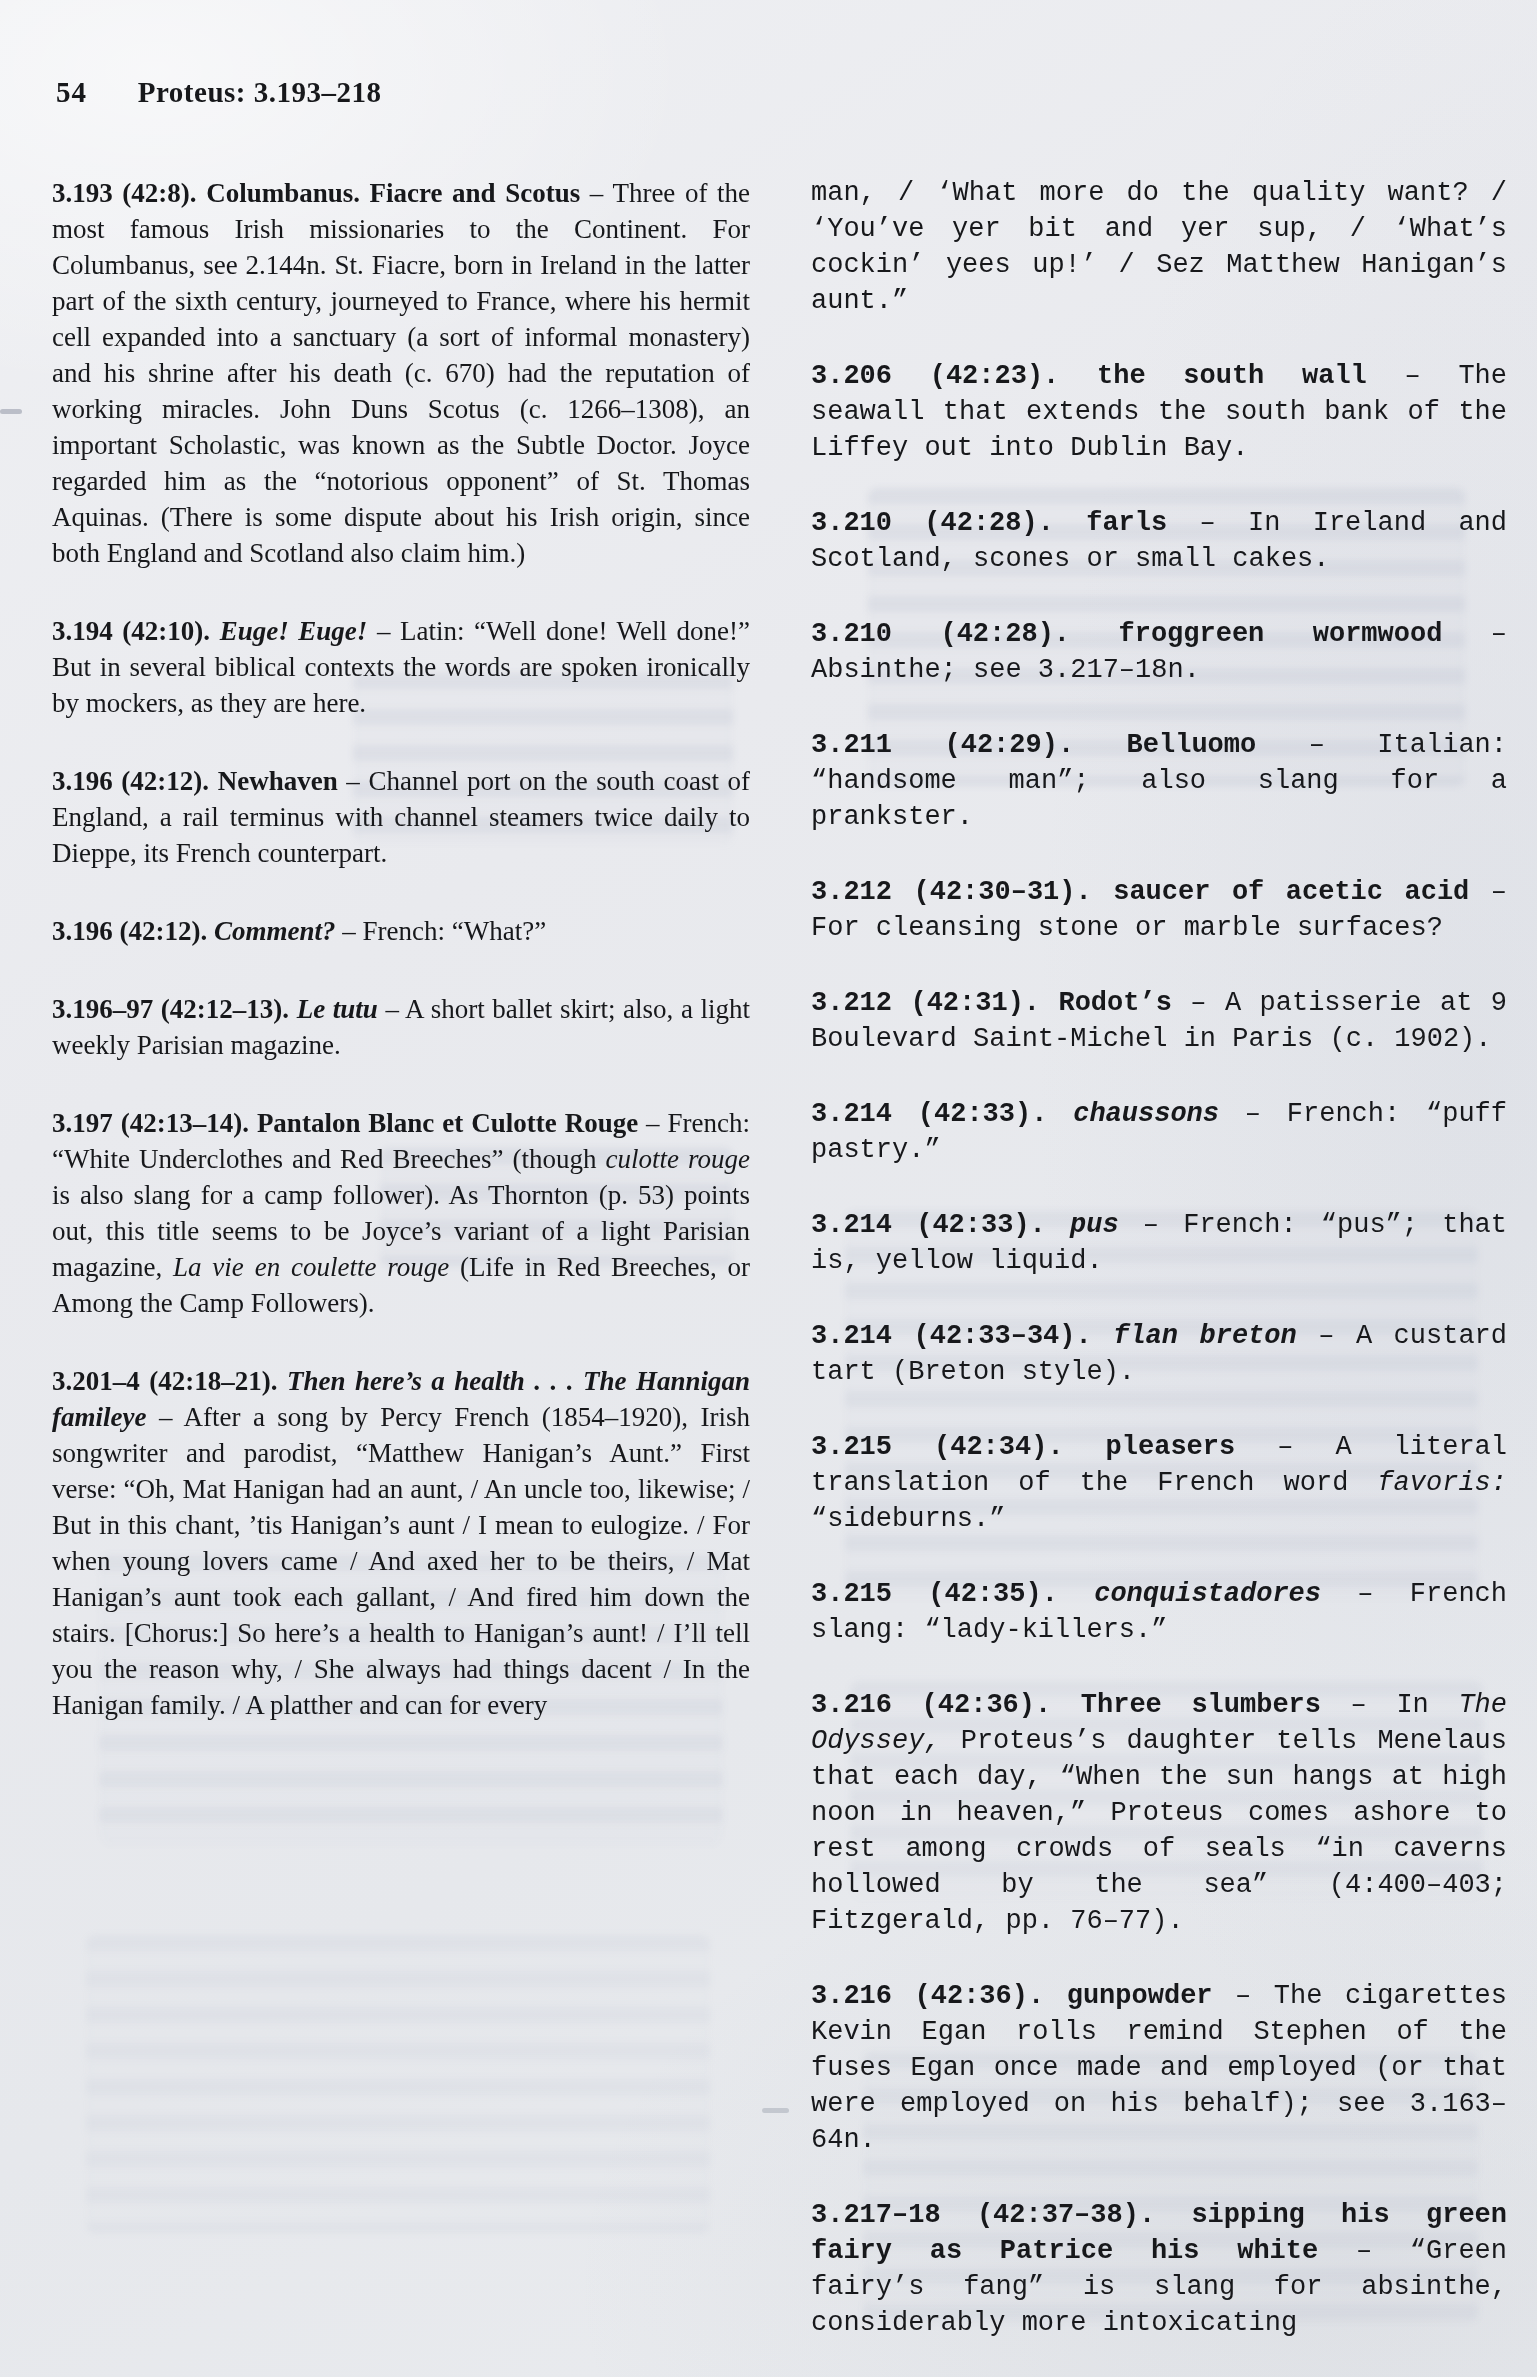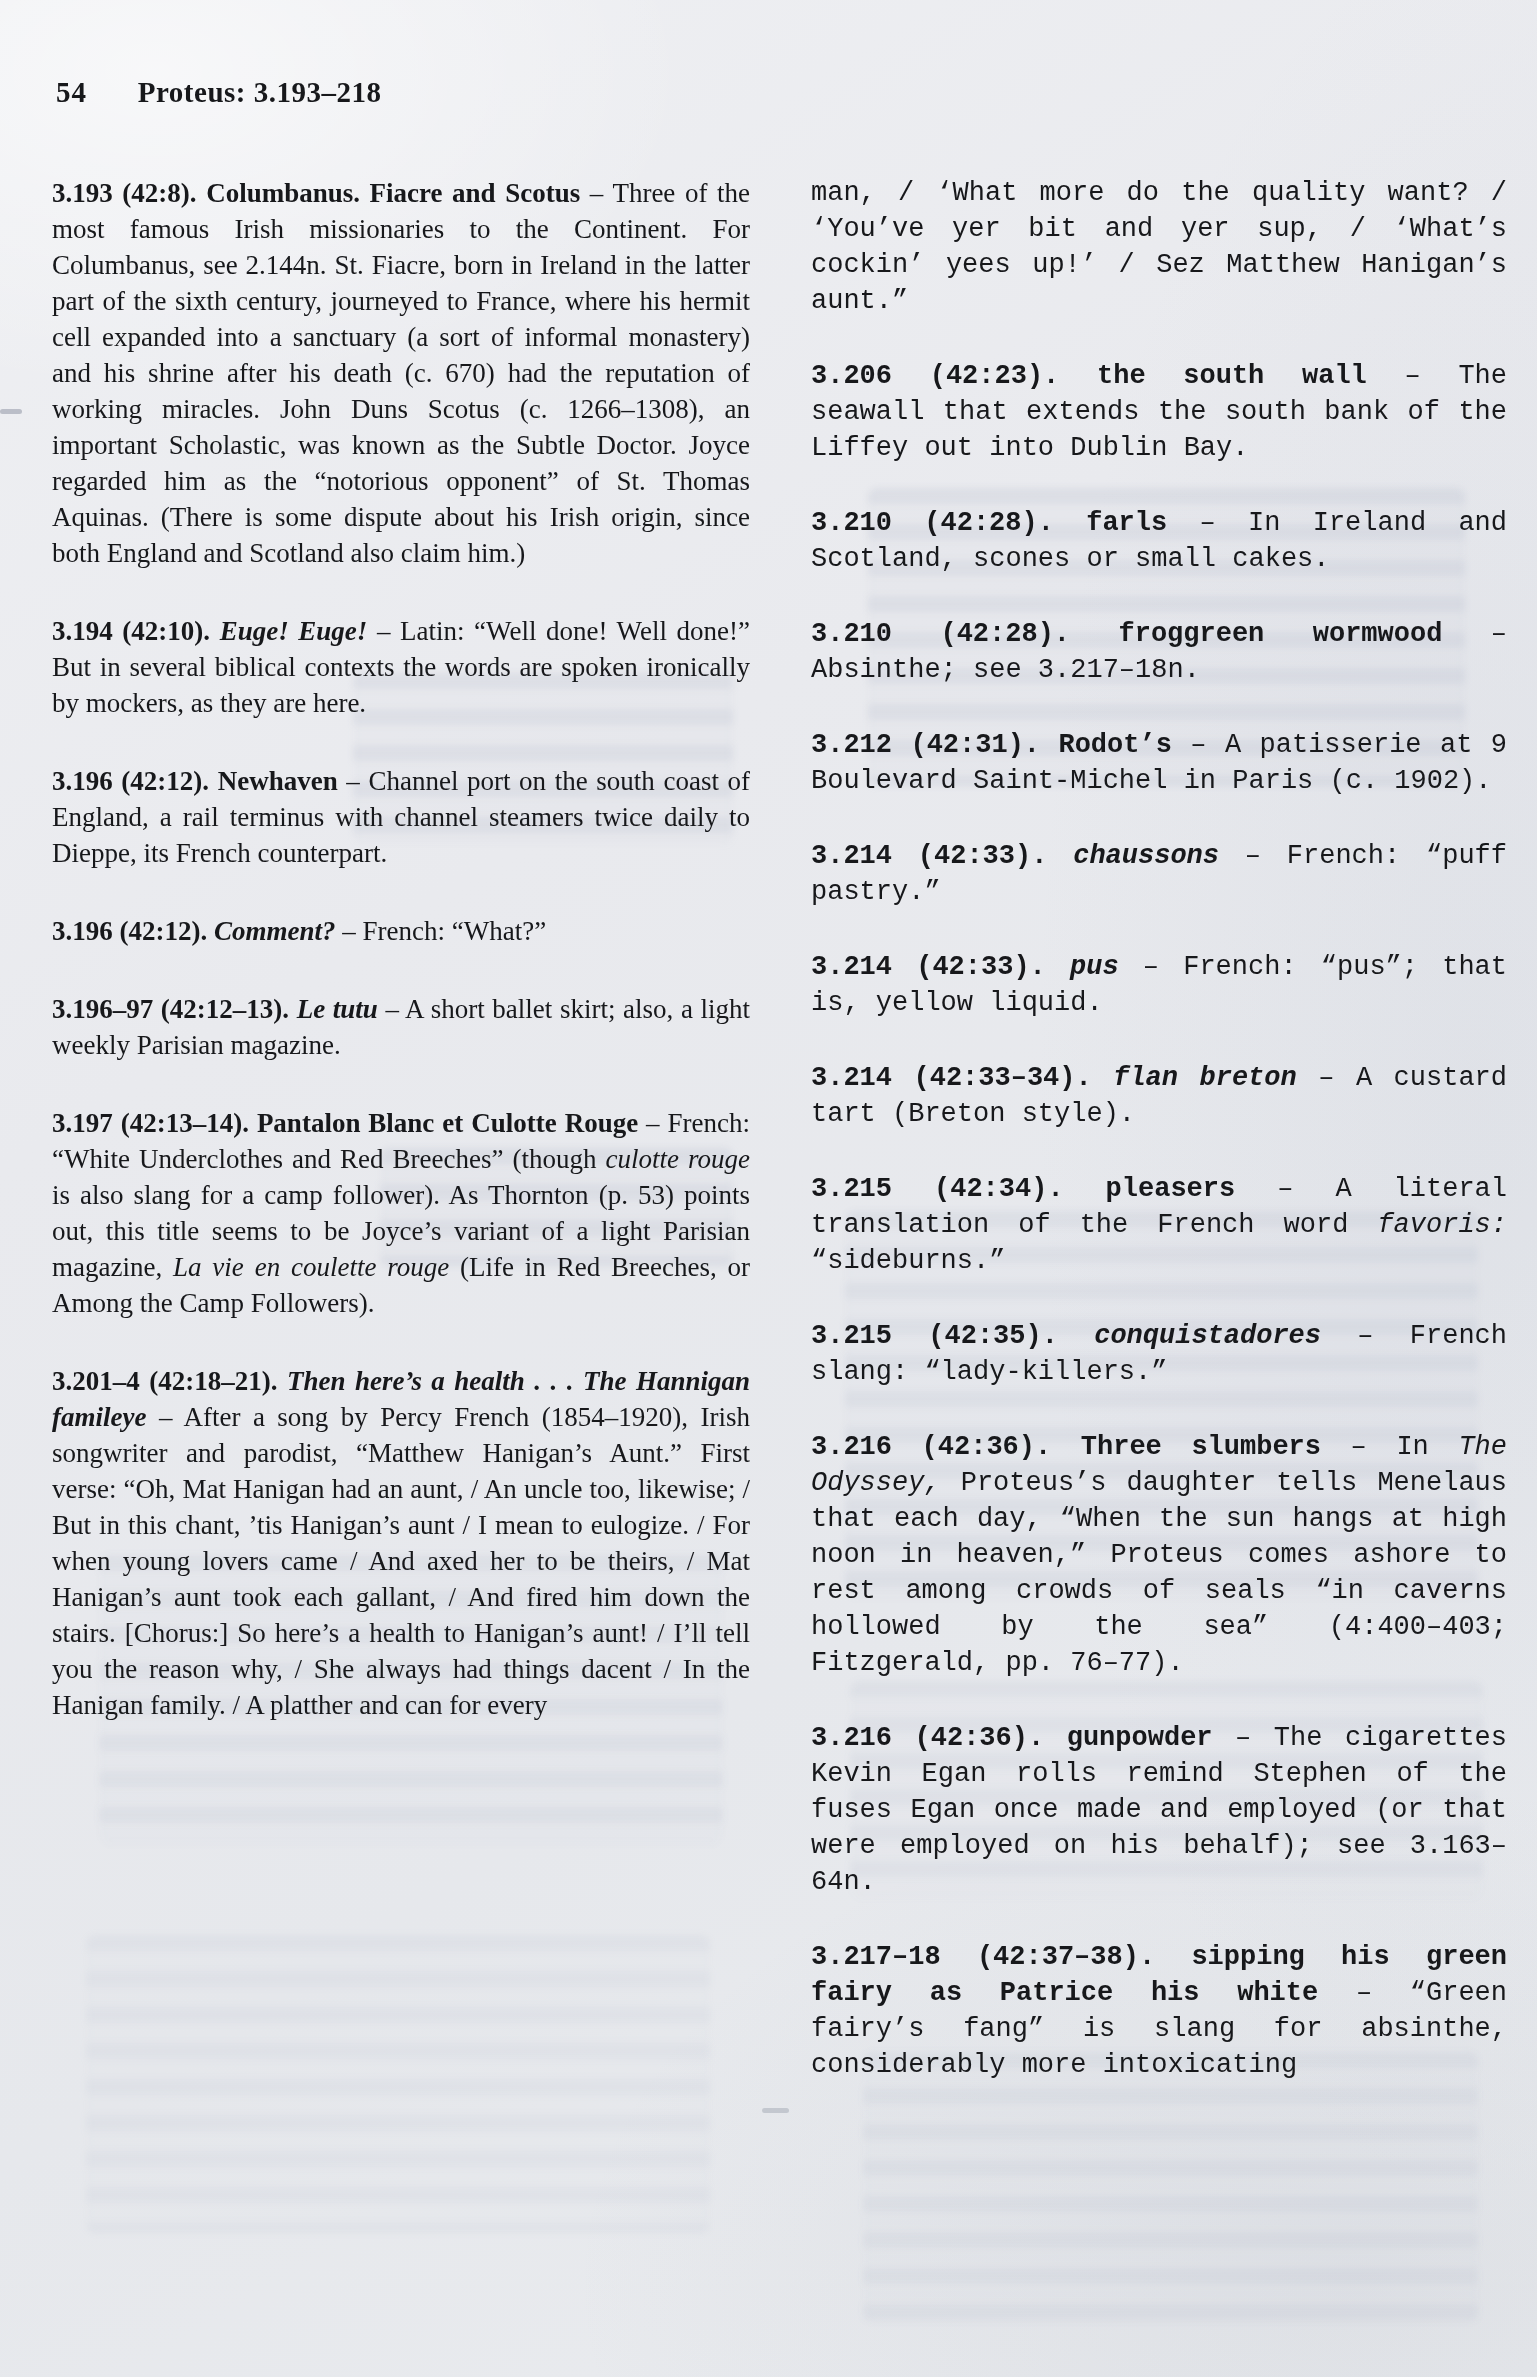--- a/index.html
+++ b/index.html
@@ -69,20 +69,22 @@
       <p class="entry"><span class="ref">3.196 (42:12). </span><span class="lemma-bi">Comment?</span><span> – French: “What?”</span></p>
       <p class="entry"><span class="ref">3.196–97 (42:12–13). </span><span class="lemma-bi">Le tutu</span><span> – A short ballet skirt; also, a light weekly Parisian magazine.</span></p>
       <p class="entry"><span class="ref">3.197 (42:13–14). </span><span class="lemma-b">Pantalon Blanc et Culotte Rouge</span><span> – French: “White Underclothes and Red Breeches” (though </span><span class="it">culotte rouge</span><span> is also slang for a camp follower). As Thornton (p. 53) points out, this title seems to be Joyce’s variant of a light Parisian magazine, </span><span class="it">La vie en coulette rouge</span><span> (Life in Red Breeches, or Among the Camp Followers).</span></p>
       <p class="entry"><span class="ref">3.201–4 (42:18–21). </span><span class="lemma-bi">Then here’s a health . . . The Hannigan famileye</span><span> – After a song by Percy French (1854–1920), Irish songwriter and parodist, “Matthew Hanigan’s Aunt.” First verse: “Oh, Mat Hanigan had an aunt, / An uncle too, likewise; / But in this chant, ’tis Hanigan’s aunt / I mean to eulogize. / For when young lovers came / And axed her to be theirs, / Mat Hanigan’s aunt took each gallant, / And fired him down the stairs. [Chorus:] So here’s a health to Hanigan’s aunt! / I’ll tell you the reason why, / She always had things dacent / In the Hanigan family. / A platther and can for every</span></p>
     </div>
   <div class="col col-right">
       <p class="entry"><span>man, / ‘What more do the quality want? / ‘You’ve yer bit and yer sup, / ‘What’s cockin’ yees up!’ / Sez Matthew Hanigan’s aunt.”</span></p>
       <p class="entry"><span class="ref">3.206 (42:23). </span><span class="lemma-b">the south wall</span><span> – The seawall that extends the south bank of the Liffey out into Dublin Bay.</span></p>
       <p class="entry"><span class="ref">3.210 (42:28). </span><span class="lemma-b">farls</span><span> – In Ireland and Scotland, scones or small cakes.</span></p>
       <p class="entry"><span class="ref">3.210 (42:28). </span><span class="lemma-b">froggreen wormwood</span><span> – Absinthe; see 3.217–18n.</span></p>
+      <p class="entry"><span class="ref">3.211 (42:29). </span><span class="lemma-b">Belluomo</span><span> – Italian: “handsome man”; also slang for a prankster.</span></p>
+      <p class="entry"><span class="ref">3.212 (42:30–31). </span><span class="lemma-b">saucer of acetic acid</span><span> – For cleansing stone or marble surfaces?</span></p>
       <p class="entry"><span class="ref">3.212 (42:31). </span><span class="lemma-b">Rodot’s</span><span> – A patisserie at 9 Boulevard Saint-Michel in Paris (c. 1902).</span></p>
       <p class="entry"><span class="ref">3.214 (42:33). </span><span class="lemma-bi">chaussons</span><span> – French: “puff pastry.”</span></p>
       <p class="entry"><span class="ref">3.214 (42:33). </span><span class="lemma-bi">pus</span><span> – French: “pus”; that is, yellow liquid.</span></p>
       <p class="entry"><span class="ref">3.214 (42:33–34). </span><span class="lemma-bi">flan breton</span><span> – A custard tart (Breton style).</span></p>
       <p class="entry"><span class="ref">3.215 (42:34). </span><span class="lemma-b">pleasers</span><span> – A literal translation of the French word </span><span class="it">favoris:</span><span> “sideburns.”</span></p>
       <p class="entry"><span class="ref">3.215 (42:35). </span><span class="lemma-bi">conquistadores</span><span> – French slang: “lady-killers.”</span></p>
       <p class="entry"><span class="ref">3.216 (42:36). </span><span class="lemma-b">Three slumbers</span><span> – In </span><span class="it">The Odyssey,</span><span> Proteus’s daughter tells Menelaus that each day, “When the sun hangs at high noon in heaven,” Proteus comes ashore to rest among crowds of seals “in caverns hollowed by the sea” (4:400–403; Fitzgerald, pp. 76–77).</span></p>
       <p class="entry"><span class="ref">3.216 (42:36). </span><span class="lemma-b">gunpowder</span><span> – The cigarettes Kevin Egan rolls remind Stephen of the fuses Egan once made and employed (or that were employed on his behalf); see 3.163–64n.</span></p>
       <p class="entry"><span class="ref">3.217–18 (42:37–38). </span><span class="lemma-b">sipping his green fairy as Patrice his white</span><span> – “Green fairy’s fang” is slang for absinthe, considerably more intoxicating</span></p>
     </div>

